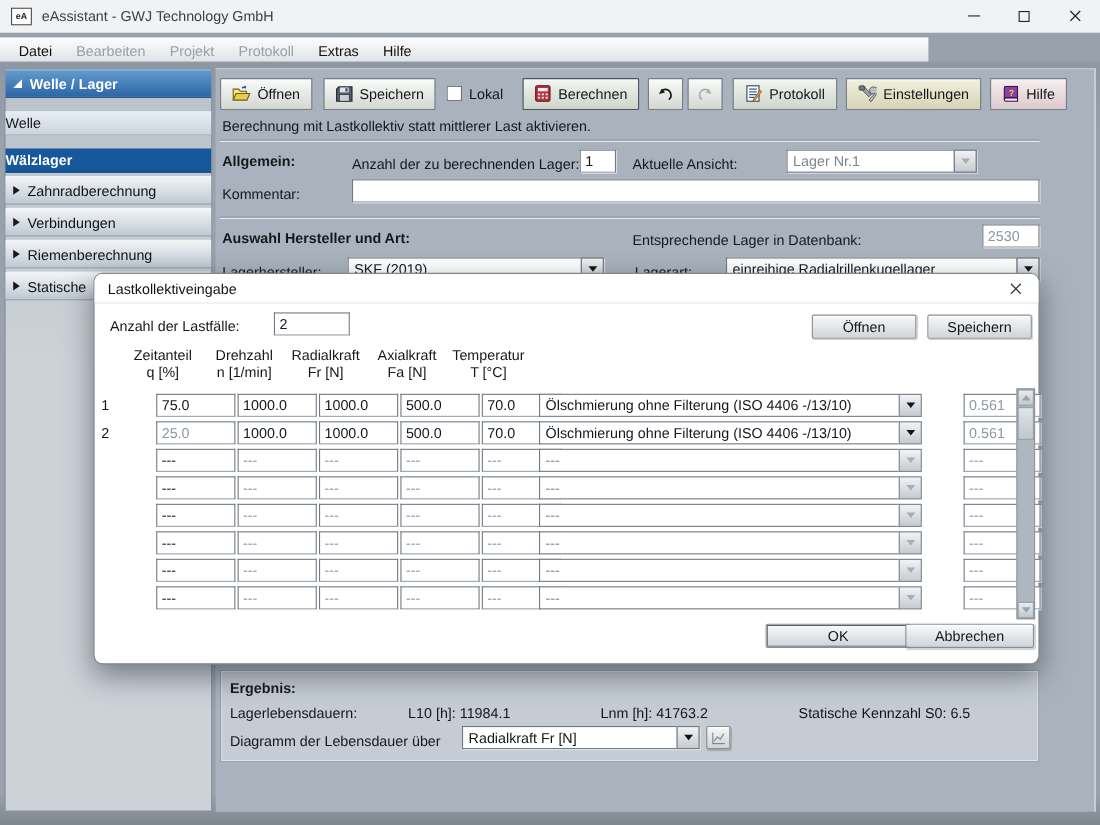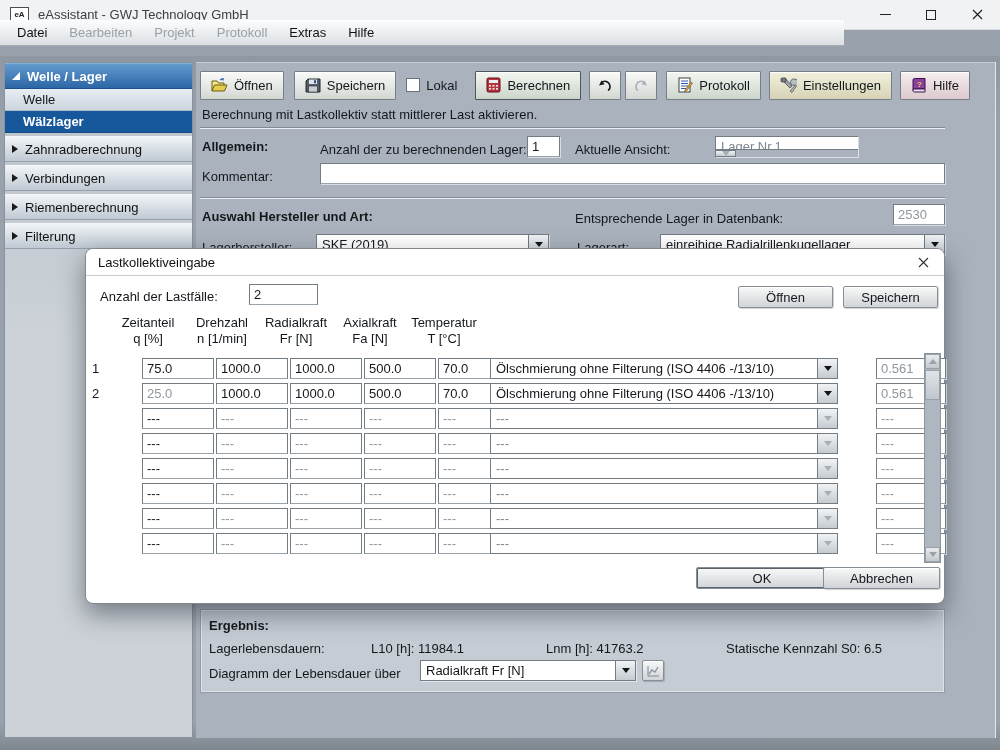--- a/index.html
+++ b/index.html
@@ -16,21 +16,21 @@
     background:#f1f2f3; border-bottom:1px solid #d9dbdd; display:flex; align-items:center; }
   .app-icon { width:19px; height:16px; margin-left:10px; background:#fff;
     border:1px solid #4a4e52; font-size:8px; font-weight:bold; color:#222;
     display:flex; align-items:center; justify-content:center; }
   .title-text { margin-left:9px; font-size:13px; color:#3c4044; }
   .win-controls { margin-left:auto; display:flex; height:30px; }
   .win-btn { width:46px; height:30px; display:flex; align-items:center; justify-content:center; }
   .glyph-min { width:11px; height:1px; background:#222; }
   .glyph-max { width:10px; height:10px; border:1px solid #222; }
 
-  .menubar { position:absolute; left:0; top:20px; width:844px; height:26px;
+  .menubar { position:absolute; left:0; top:34px; width:844px; height:26px;
     background:linear-gradient(#fcfdfe,#dce0e3); border-bottom:1px solid #a8aeb4;
     display:flex; align-items:center; padding-left:6px; }
   .menu-item { padding:4px 11px; color:#111; }
   .menu-item.disabled { color:#9aa0a8; }
 
   
   .app-bg { position:absolute; left:0; top:56px; width:1000px; height:694px;
     background:linear-gradient(#8f98a2,#99a2ac 10%, #99a2ac 96%, #7e868e); }
 
   
@@ -39,22 +39,22 @@
   .side-header { height:26px; margin-top:3px; display:flex; align-items:center; gap:7px;
     padding-left:7px; background:linear-gradient(#f1f4f7,#bfc9d3);
     border-top:1px solid #f4f7fa; border-bottom:1px solid #96a0aa; color:#121212; }
   .side-header.expanded { margin-top:0;
     background:linear-gradient(#639bce,#2b66a6); color:#fff; font-weight:bold;
     border-top:1px solid #7fb0da; border-bottom:1px solid #1d4f88; }
   .tri-collapsed { width:0; height:0; border-left:6px solid #1a1a1a;
     border-top:4px solid transparent; border-bottom:4px solid transparent; }
   .tri-expanded { width:0; height:0; border-bottom:8px solid #fff;
     border-left:8px solid transparent; }
-  .side-sub { height:22px; display:flex; align-items:center; padding-left:18px;
-    background:linear-gradient(#e7edf3,#ccd5de); border-bottom:1px solid #aeb8c2; }
+  .side-sub { height:22px; display:flex; align-items:center; 
+    background:linear-gradient(#e7edf3,#ccd5de); border-bottom:1px solid #aeb8c2;margin-top:12px; }
   .side-sub.selected { background:#17579b; color:#fff; font-weight:bold;
     border-bottom:1px solid #124a86; }
   .side-fill { flex:1; }
 
   
   .content { position:absolute; left:196px; top:62px; width:800px; height:676px;
     background:#aab3bd; border-right:1px solid #e3e8ee; border-top:1px solid #c4ccd4; }
 
   
   .toolbar { position:absolute; left:4px; top:4px; width:792px; height:36px;
@@ -194,21 +194,21 @@
   <div class="side-header">
     <span class="tri-collapsed"></span>
     <span>Verbindungen</span>
   </div>
   <div class="side-header">
     <span class="tri-collapsed"></span>
     <span>Riemenberechnung</span>
   </div>
   <div class="side-header">
     <span class="tri-collapsed"></span>
-    <span>Filterung</span>
+    <span>Statische</span>
   </div>
   <div class="side-fill"></div>
 </div>
 
 <div class="content">
 
   <div class="toolbar">
     <div class="tb-btn">
       <svg width="17" height="15" viewBox="0 0 17 15">
         <path d="M1 13 V3 h5 l1.5 2 H13 v2" fill="#f6e98c" stroke="#6b5c10"></path>
@@ -285,21 +285,21 @@
     </div>
   </div>
 
   <div class="abs" style="left:6px; top:44px;">Berechnung mit Lastkollektiv statt mittlerer Last aktivieren.</div>
   <div class="hsep sep1"></div>
 
   <div class="abs bold" style="left:6px; top:76px;">Allgemein:</div>
   <div class="abs" style="left:124px; top:79px;">Anzahl der zu berechnenden Lager:</div>
   <input class="sunken abs" style="left: 331px; top: 73px; width: 33px;" value="1">
   <div class="abs" style="left:379px; top:79px;">Aktuelle Ansicht:</div>
-  <div class="combo disabled abs" style="left:519px; top:73px; width:143px;flex-direction:column;">
+  <div class="combo disabled abs" style="left:519px; top:73px; width:173px;">
     <div class="combo-field">Lager Nr.1</div>
     <div class="combo-btn">
         <span class="arr-down"></span>
       </div>
   </div>
   <div class="abs" style="left:6px; top:106px;">Kommentar:</div>
   <input class="sunken abs" style="left: 124px; top: 100px; width: 625px;" value="">
 
   <div class="hsep sep2"></div>
 

